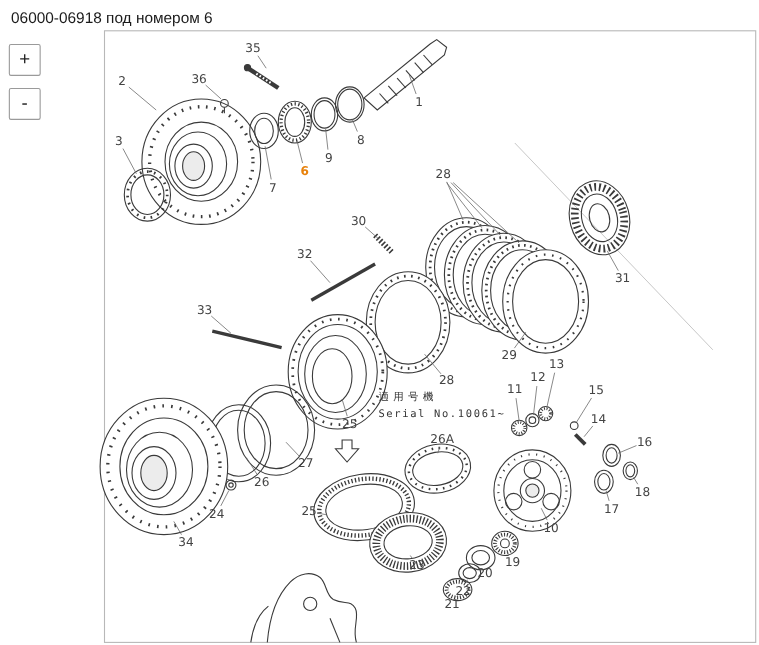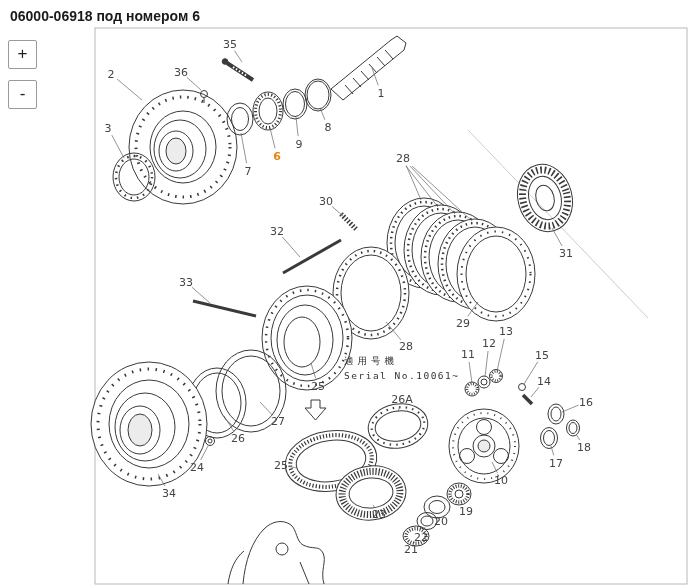--- a/index.html
+++ b/index.html
@@ -1,18 +1,18 @@
 <!DOCTYPE html>
 <html style="--hl: #e8820c;"><head>
 <meta charset="utf-8">
 <style>
   html,body{margin:0;padding:0;background:#ffffff;}
   #app{position:relative;width:690px;height:586px;background:#fff;overflow:hidden;
        font-family:"Liberation Sans",sans-serif;}
-  #page-title{position:absolute;left:10px;top:8px;font-size:14px;font-weight:bold;color:#1a1a1a;}
+  #page-title{position:absolute;left:10px;top:8px;font-size:14px;font-weight:normal;color:#1a1a1a;}
   .zoom-btn{position:absolute;left:8px;width:27px;height:27px;background:#fff;
        border:1px solid #9a9a9a;border-radius:2px;font-size:17px;line-height:25px;
        text-align:center;color:#222;cursor:pointer;user-select:none;}
   #zoom-in{top:40px;}
   #zoom-out{top:80px;}
   #diagram-svg{position:absolute;left:0;top:0;}
   .callout{font:11px "DejaVu Sans",sans-serif;fill:#444;}
   .callout.hl{fill:var(--hl,#e8820c);font-weight:bold;}
   .leader{stroke:#666;stroke-width:0.7;}
   .serial{font:9.5px "DejaVu Sans Mono",monospace;fill:#333;letter-spacing:1.5px;}

